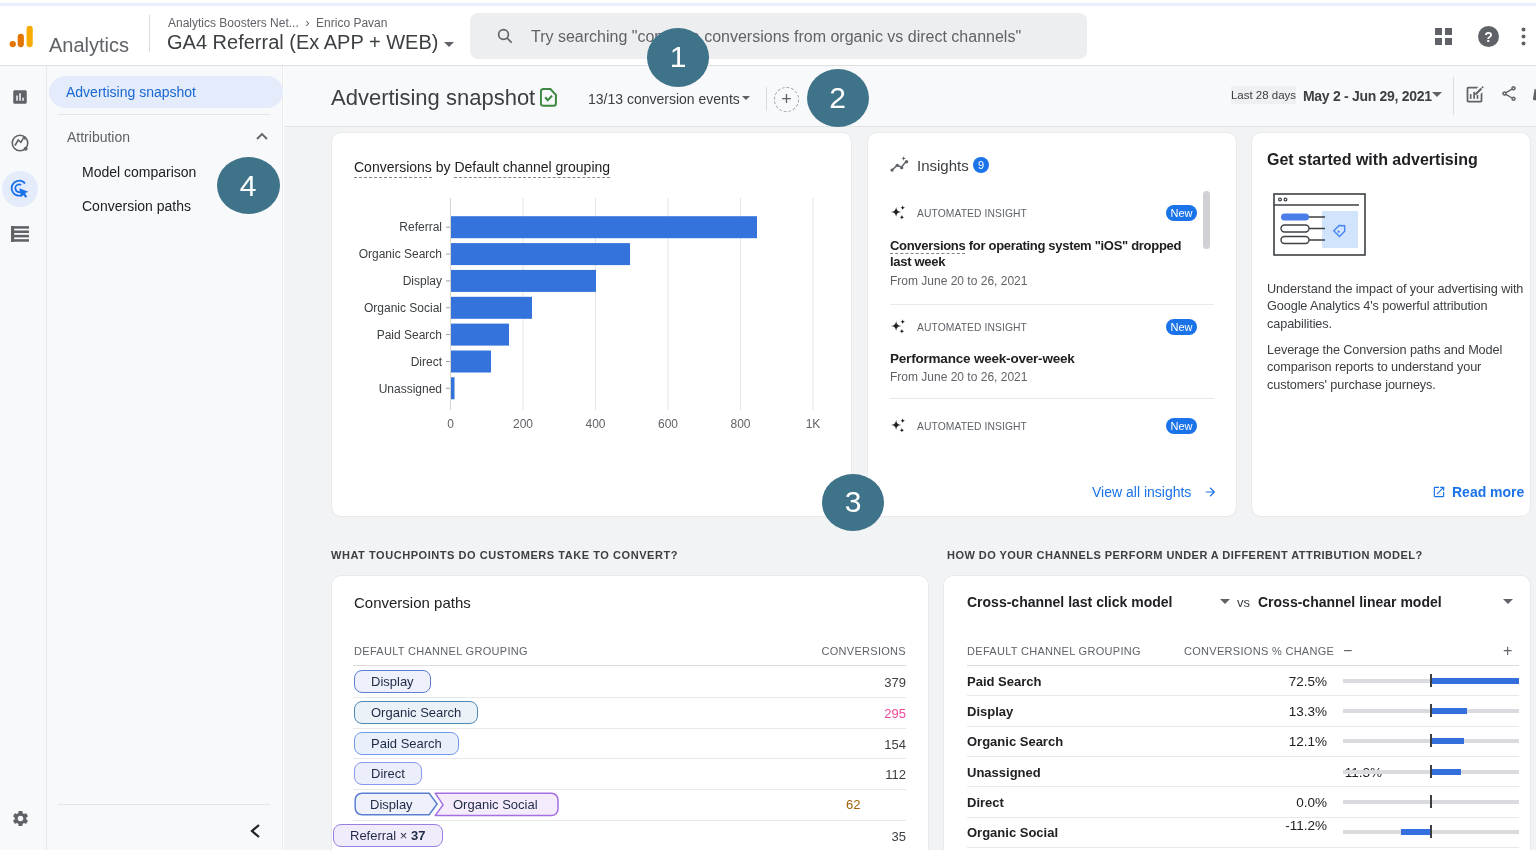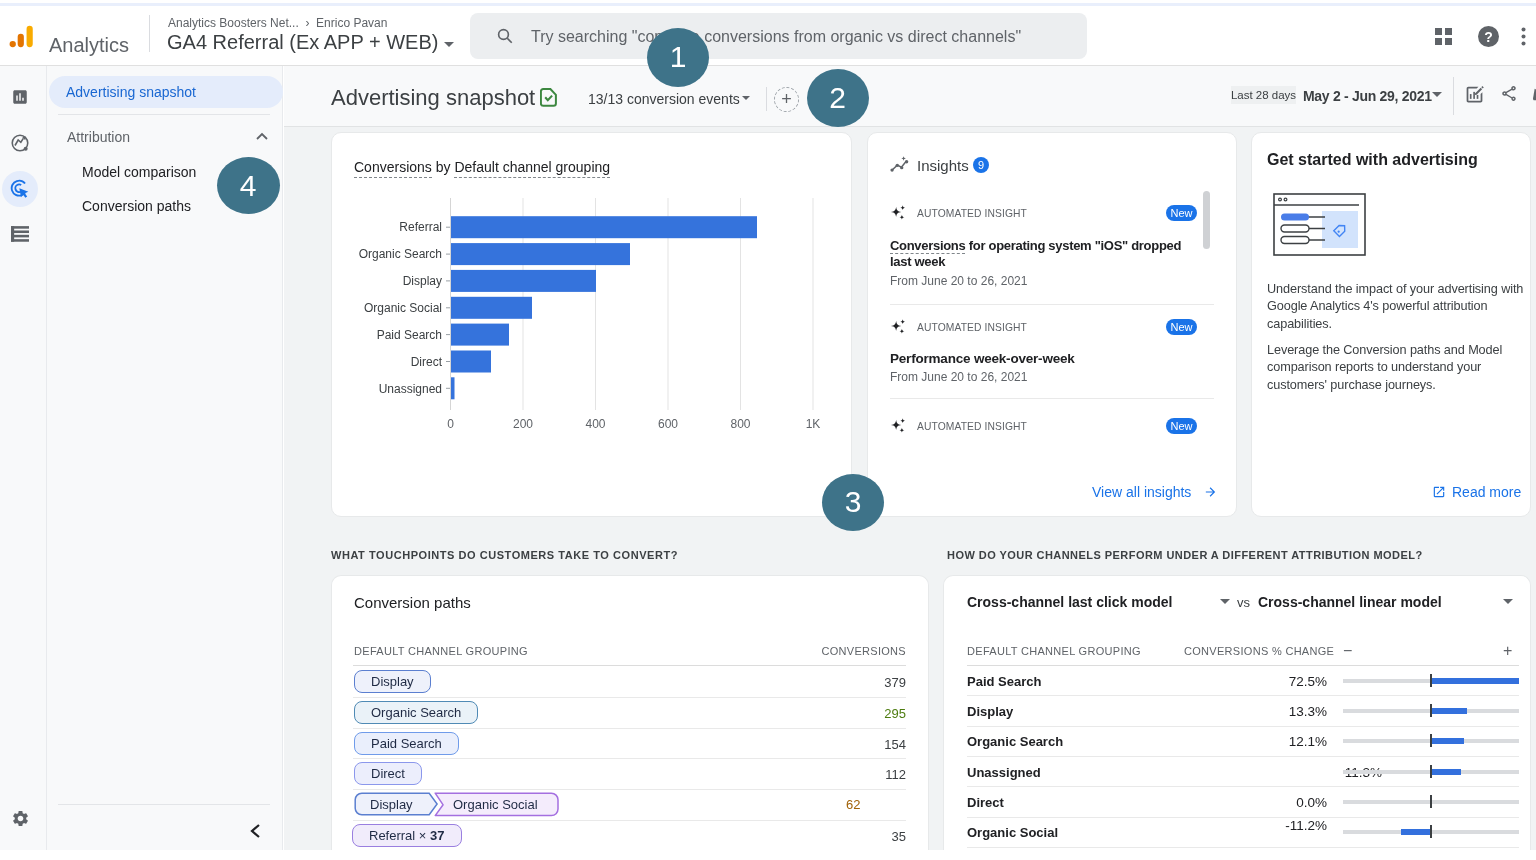--- a/index.html
+++ b/index.html
@@ -250,57 +250,57 @@
   <g transform="translate(67.5,36.8) rotate(-45)">
       <path d="M-5.5 -4 L2 -4 L5.8 0 L2 4 L-5.5 4 Z" fill="none" stroke="#4285f4" stroke-width="1.4"></path>
       <circle cx="-2.6" cy="0" r="1.1" fill="#4285f4"></circle>
     </g>
 </svg>
 <div class="abs" style="left:1267px;top:281px;width:280px;font-size:12.7px;color:#3c4043;line-height:17.3px;letter-spacing:-0.1px;">Understand the impact of your advertising with<br>Google Analytics 4's powerful attribution<br>capabilities.</div>
 <div class="abs" style="left:1267px;top:342px;width:280px;font-size:12.7px;color:#3c4043;line-height:17.3px;letter-spacing:-0.1px;">Leverage the Conversion paths and Model<br>comparison reports to understand your<br>customers' purchase journeys.</div>
 <svg class="abs" style="left:1432px;top:485px" width="14" height="14" viewBox="0 0 24 24" fill="#1a73e8">
     <path d="M19 19H5V5h7V3H5c-1.11 0-2 .9-2 2v14c0 1.1.89 2 2 2h14c1.1 0 2-.9 2-2v-7h-2v7zM14 3v2h3.59l-9.83 9.83 1.41 1.41L19 6.41V10h2V3h-7z"></path>
   </svg>
-<div class="abs" style="left:1452px;top:484px;font-size:14px;color:#1a73e8;">Read more</div>
+<div class="abs" style="left:1452px;top:484px;font-size:14px;color:#1a73e8;font-weight:bold;">Read more</div>
 
 <div class="abs" style="left:331px;top:549px;font-size:11px;font-weight:bold;color:#3c4043;letter-spacing:0.55px;">WHAT TOUCHPOINTS DO CUSTOMERS TAKE TO CONVERT?</div>
 <div class="abs" style="left:947px;top:549px;font-size:11px;font-weight:bold;color:#3c4043;letter-spacing:0.45px;">HOW DO YOUR CHANNELS PERFORM UNDER A DIFFERENT ATTRIBUTION MODEL?</div>
 
 <div class="card" style="left:331px;top:575px;width:598px;height:285px;border-radius:10px 10px 0 0;border-bottom:none;"></div>
 <div class="abs" style="left:354px;top:594px;font-size:15px;color:#202124;">Conversion paths</div>
 <div class="abs gray11" style="left:354px;top:645px;">DEFAULT CHANNEL GROUPING</div>
 <div class="abs gray11" style="left:806px;top:645px;width:100px;text-align:right;">CONVERSIONS</div>
 <div class="abs sep" style="left:353px;top:665px;width:553px;background:#dcdcdc"></div>
 
 <div class="chip" style="left:354px;top:670px;border-color:#5b7fd0;background:#eef1fb;">Display</div>
 <div class="abs" style="left:846px;top:675px;width:60px;font-size:13px;color:#3c4043;text-align:right;">379</div>
 <div class="abs sep" style="left:353px;top:697px;width:553px;"></div>
 
 <div class="chip" style="left:354px;top:701px;border-color:#4f8ab5;background:#eaf2f8;">Organic Search</div>
-<div class="abs" style="left:846px;top:706px;width:60px;font-size:13px;color:#4d7c0f;text-align:right;">295</div>
+<div class="abs" style="left:846px;top:706px;width:60px;font-size:13px;color:#ec4899;text-align:right;">295</div>
 <div class="abs sep" style="left:353px;top:728px;width:553px;"></div>
 
 <div class="chip" style="left:354px;top:732px;border-color:#6f9bea;background:#eaeffc;">Paid Search</div>
 <div class="abs" style="left:846px;top:737px;width:60px;font-size:13px;color:#3c4043;text-align:right;">154</div>
 <div class="abs sep" style="left:353px;top:758px;width:553px;"></div>
 
 <div class="chip" style="left:354px;top:762px;border-color:#8b97ec;background:#eceefc;">Direct</div>
 <div class="abs" style="left:846px;top:767px;width:60px;font-size:13px;color:#3c4043;text-align:right;">112</div>
 <div class="abs sep" style="left:353px;top:789px;width:553px;"></div>
 
 <svg class="abs" style="left:354px;top:792px" width="206" height="25" viewBox="0 0 206 25">
   <path d="M7.8 1.2h67.4 l7.9 10.8 -7.9 10.8 H7.8 a6.6 6.6 0 0 1 -6.6 -6.6 V7.8 a6.6 6.6 0 0 1 6.6-6.6z" fill="#eef1fb" stroke="#5b7fd0" stroke-width="1.5"></path>
   <path d="M81.2 1.2 h116.2 a6.6 6.6 0 0 1 6.6 6.6 v9.2 a6.6 6.6 0 0 1 -6.6 6.6 H81.2 l7.9 -10.8z" fill="#f4ecfc" stroke="#a46fe0" stroke-width="1.5" stroke-linejoin="round"></path>
   <text x="16" y="16.8" font-size="13" fill="#1f2a44" font-family="Liberation Sans">Display</text>
   <text x="99" y="16.8" font-size="13" fill="#1f2a44" font-family="Liberation Sans">Organic Social</text>
 </svg>
 <div class="abs" style="left:846px;top:797px;width:60px;font-size:13px;color:#a16207;text-align:left;">62</div>
 <div class="abs sep" style="left:353px;top:820px;width:553px;"></div>
 
-<div class="chip" style="left:352px;top:824px;border-color:#9a7fe0;background:#f1ecfb;align-items:center;">Referral&nbsp;×&nbsp;<b>37</b></div>
+<div class="chip" style="left:333px;top:824px;border-color:#9a7fe0;background:#f1ecfb;align-items:center;">Referral&nbsp;×&nbsp;<b>37</b></div>
 <div class="abs" style="left:846px;top:829px;width:60px;font-size:13px;color:#3c4043;text-align:right;">35</div>
 <div class="abs sep" style="left:353px;top:851px;width:553px;"></div>
 
 <div class="card" style="left:943px;top:575px;width:588px;height:285px;border-radius:10px 10px 0 0;border-bottom:none;"></div>
 <div class="abs" style="left:967px;top:594px;font-size:14px;font-weight:bold;color:#202124;">Cross-channel last click model</div>
 <div class="abs" style="left:1220px;top:599px;width:0;height:0;border-left:5px solid transparent;border-right:5px solid transparent;border-top:5px solid #5f6368;"></div>
 <div class="abs" style="left:1237px;top:595px;font-size:13px;color:#3c4043;">vs</div>
 <div class="abs" style="left:1258px;top:594px;font-size:14px;font-weight:bold;color:#202124;">Cross-channel linear model</div>
 <div class="abs" style="left:1503px;top:599px;width:0;height:0;border-left:5px solid transparent;border-right:5px solid transparent;border-top:5px solid #5f6368;"></div>
 

